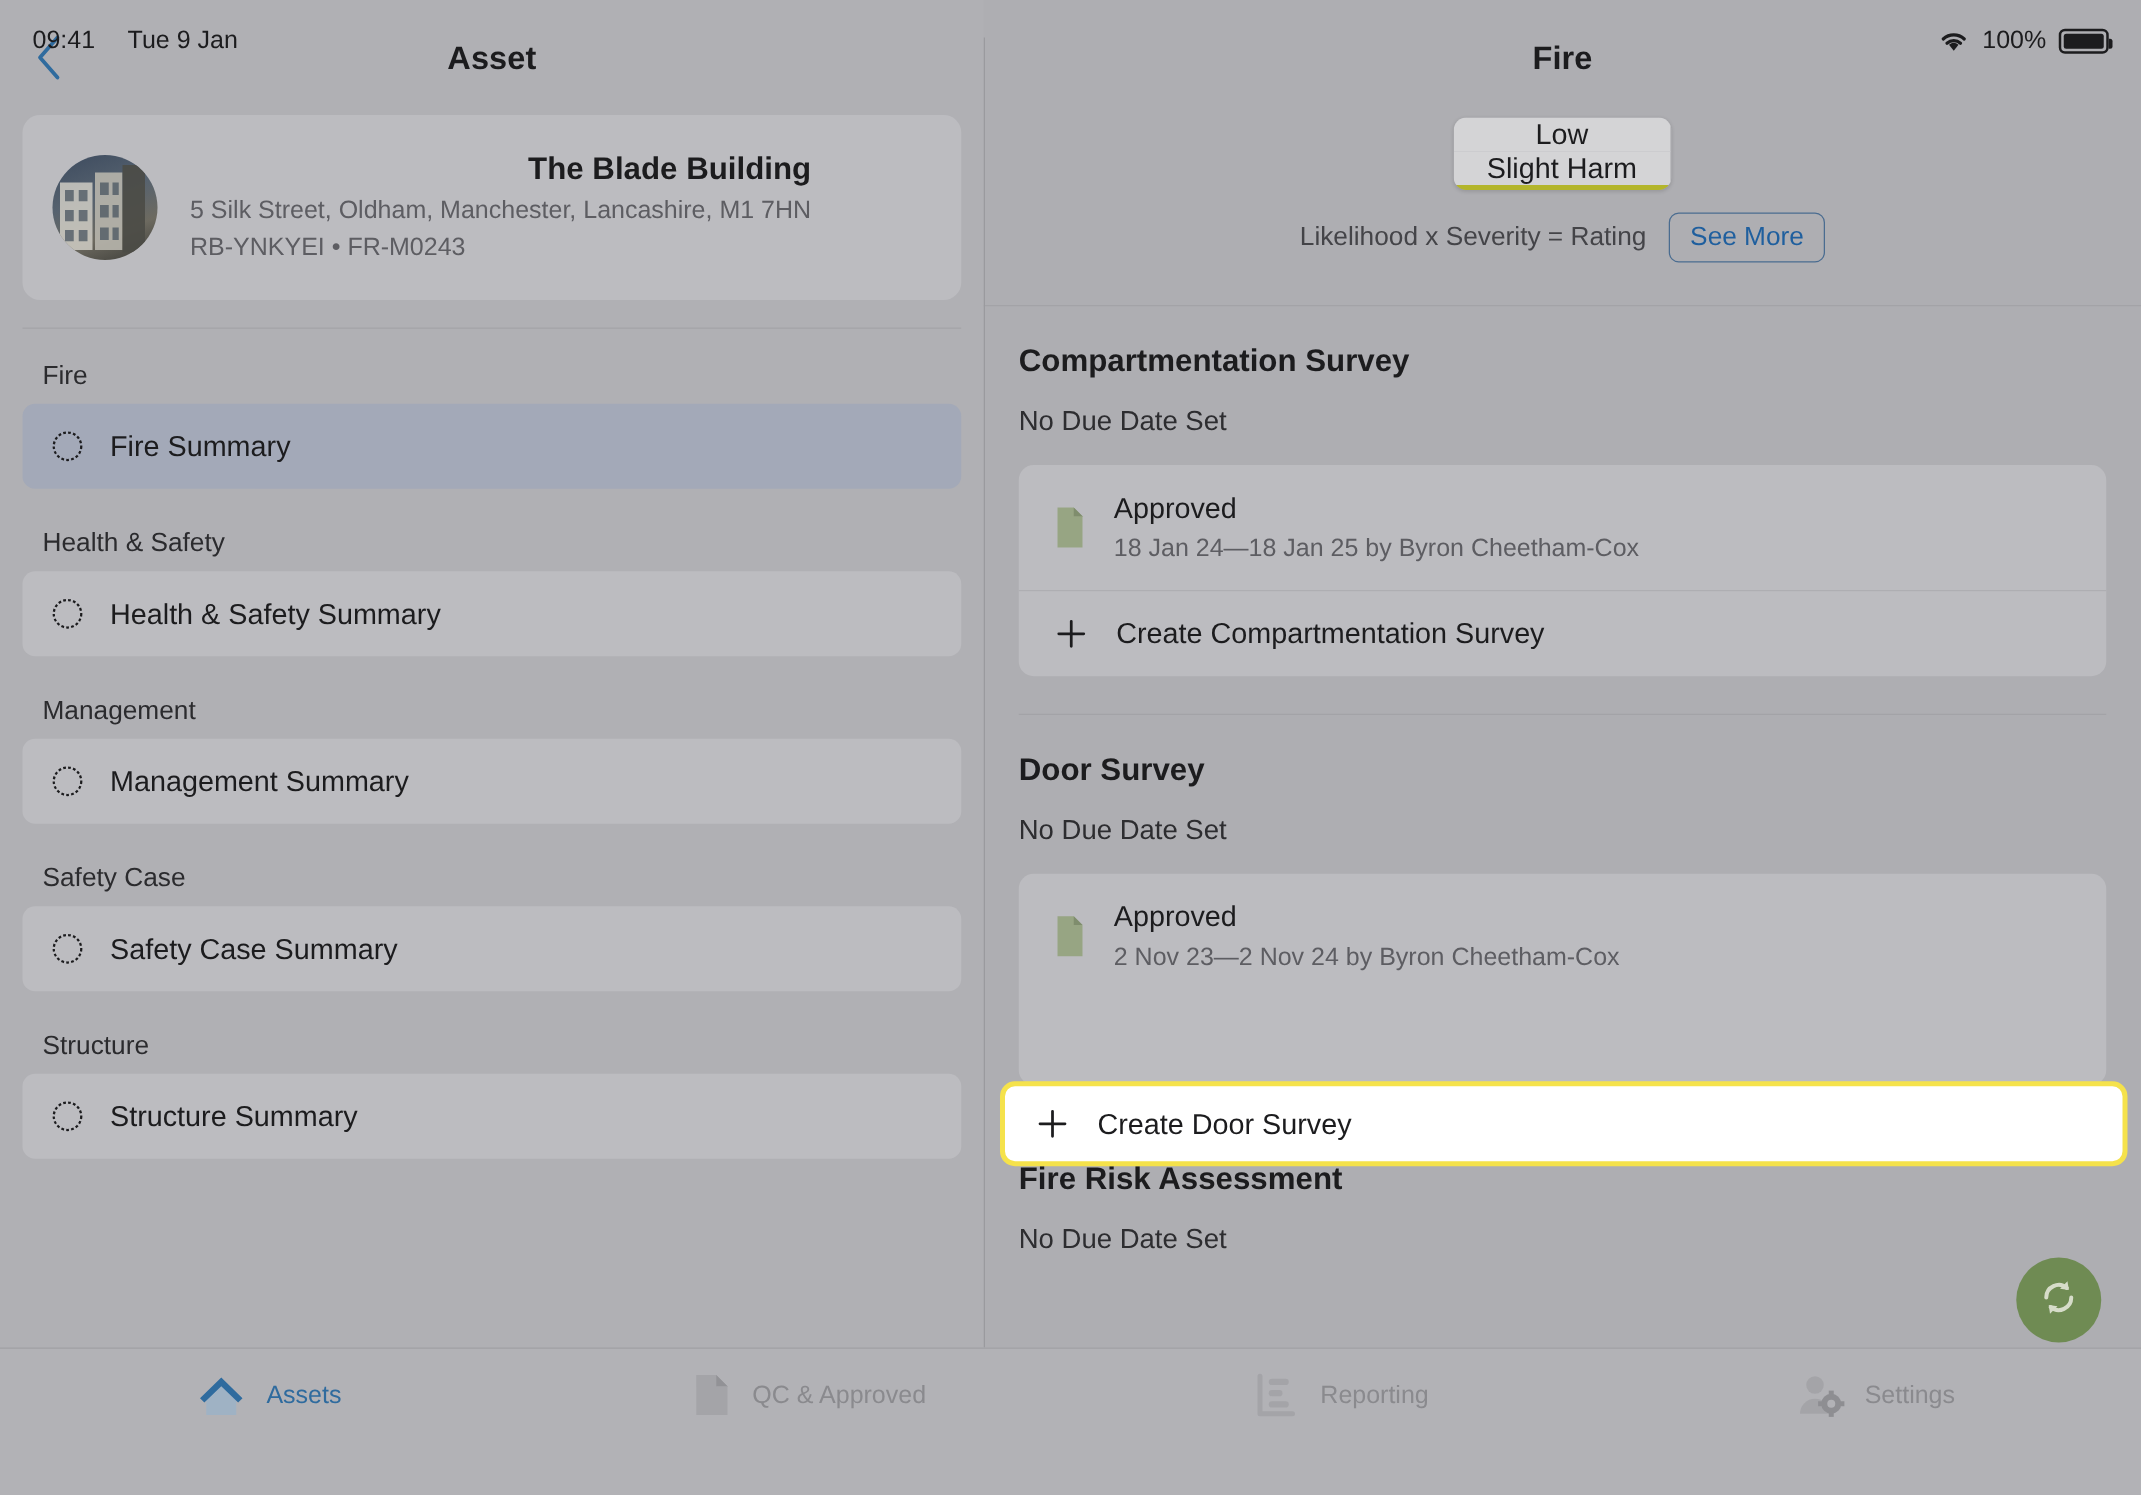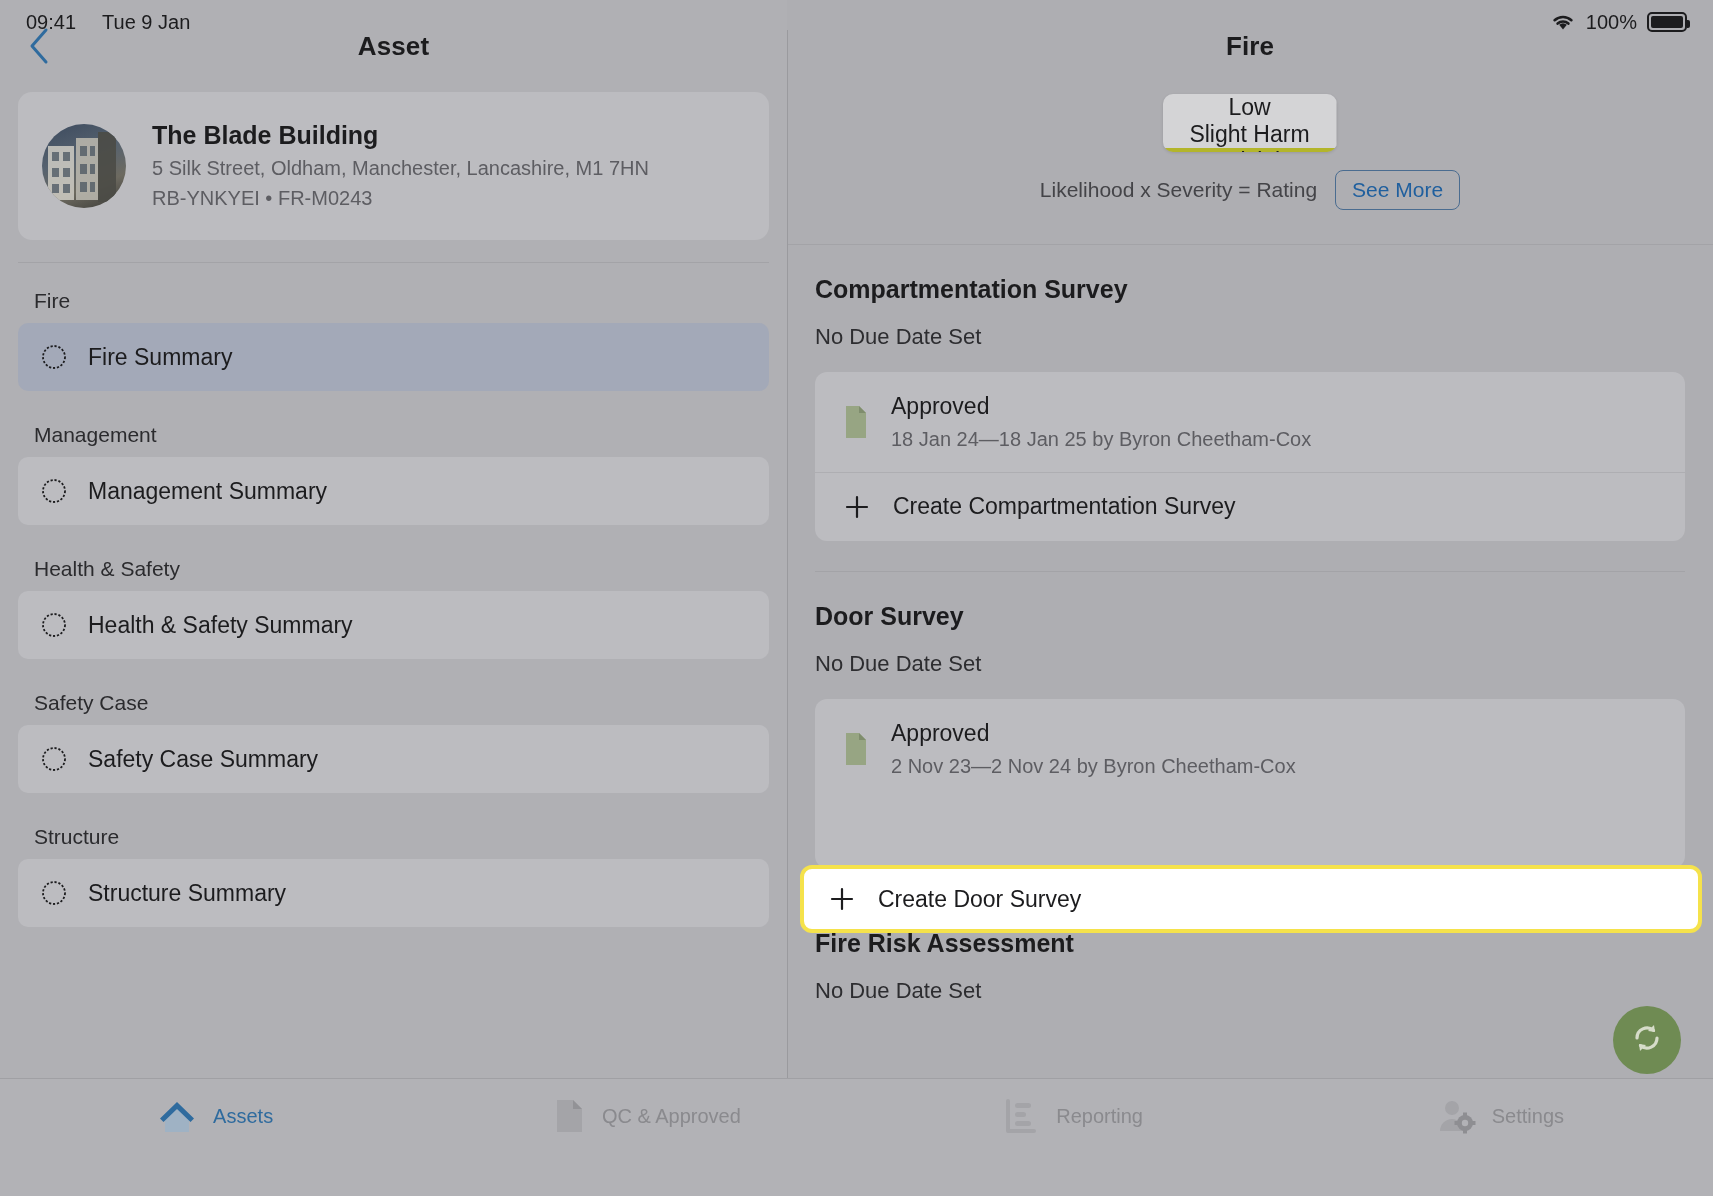--- a/index.html
+++ b/index.html
@@ -12,21 +12,21 @@
   }
   #root {
     position:relative;
     width:1713px; height:1196px;
     background:#aeaeb2;
   }
 
   
   .statusbar {
     position:absolute; top:0; left:0; width:1713px; height:44px;
-    display:flex; align-items:center;
+    display:flex; align-items:flex-end;
     padding:0 26px;
     font-size:20px; color:#1c1c1e;
     z-index:30;
   }
   .sb-left { display:flex; align-items:center; gap:26px; font-weight:500; }
   .sb-spacer { flex:1; }
   .sb-right { display:flex; align-items:center; gap:10px; font-weight:500;}
   .wifi-icon { display:inline-block; width:26px; height:20px; }
   .battery {
     position:relative;
@@ -78,21 +78,21 @@
   .asset-thumb{
     width:84px; height:84px; border-radius:50%;
     flex:none; overflow:hidden; position:relative;
     background:linear-gradient(160deg,#3c4a5e 0%,#56626f 40%,#6d6a60 70%,#3a3a36 100%);
   }
   .asset-thumb .b1{position:absolute;left:6px;top:22px;width:26px;height:54px;background:#cfcdc4;opacity:.85;}
   .asset-thumb .b2{position:absolute;left:34px;top:14px;width:22px;height:62px;background:#b7b5ac;opacity:.9;}
   .asset-thumb .b3{position:absolute;left:56px;top:8px;width:18px;height:70px;background:#4b4b46;opacity:.9;}
   .asset-thumb .w{position:absolute;background:#4a5560;opacity:.75;}
   .asset-text{ display:flex; flex-direction:column; gap:3px; }
-  .asset-name{ font-size:25px; font-weight:600; color:#1c1c1e; line-height:1.25;}
+  .asset-name{ font-size:25px; font-weight:600; color:#1c1c1e; line-height:1.25;text-align:right;}
   .asset-addr{ font-size:20px; color:#5d5d62; line-height:1.35;}
   .asset-ref{ font-size:20px; color:#5d5d62; line-height:1.35;}
 
   
   .sidebar-scroll{
     margin-top:22px; padding:0 18px;
   }
   .hr-top{ height:1px; background:#a3a3a7; margin:0 0 26px 0;}
   .group-label{
     font-size:21px; color:#2b2b2e; font-weight:400;
@@ -270,40 +270,40 @@
           <span class="flower-icon">
             <svg viewBox="0 0 28 28" width="28" height="28">
                 <circle cx="14" cy="14" r="11" fill="none" stroke="#1c1c1e" stroke-width="1.8" stroke-dasharray="2.2 1.8"></circle>
               </svg>
           </span>
           <span class="row-label">Fire Summary</span>
         </div>
       </div>
 
       <div class="group">
+        <div class="group-label">Health &amp; Safety</div>
+        <div class="row">
+          <span class="flower-icon">
+            <svg viewBox="0 0 28 28" width="28" height="28">
+                <circle cx="14" cy="14" r="11" fill="none" stroke="#1c1c1e" stroke-width="1.8" stroke-dasharray="2.2 1.8"></circle>
+              </svg>
+          </span>
+          <span class="row-label">Health &amp; Safety Summary</span>
+        </div>
+      </div>
+
+      <div class="group">
         <div class="group-label">Management</div>
         <div class="row">
           <span class="flower-icon">
             <svg viewBox="0 0 28 28" width="28" height="28">
                 <circle cx="14" cy="14" r="11" fill="none" stroke="#1c1c1e" stroke-width="1.8" stroke-dasharray="2.2 1.8"></circle>
               </svg>
           </span>
           <span class="row-label">Management Summary</span>
-        </div>
-      </div>
-
-      <div class="group">
-        <div class="group-label">Health &amp; Safety</div>
-        <div class="row">
-          <span class="flower-icon">
-            <svg viewBox="0 0 28 28" width="28" height="28">
-                <circle cx="14" cy="14" r="11" fill="none" stroke="#1c1c1e" stroke-width="1.8" stroke-dasharray="2.2 1.8"></circle>
-              </svg>
-          </span>
-          <span class="row-label">Health &amp; Safety Summary</span>
         </div>
       </div>
 
       <div class="group">
         <div class="group-label">Safety Case</div>
         <div class="row">
           <span class="flower-icon">
             <svg viewBox="0 0 28 28" width="28" height="28">
                 <circle cx="14" cy="14" r="11" fill="none" stroke="#1c1c1e" stroke-width="1.8" stroke-dasharray="2.2 1.8"></circle>
               </svg>

